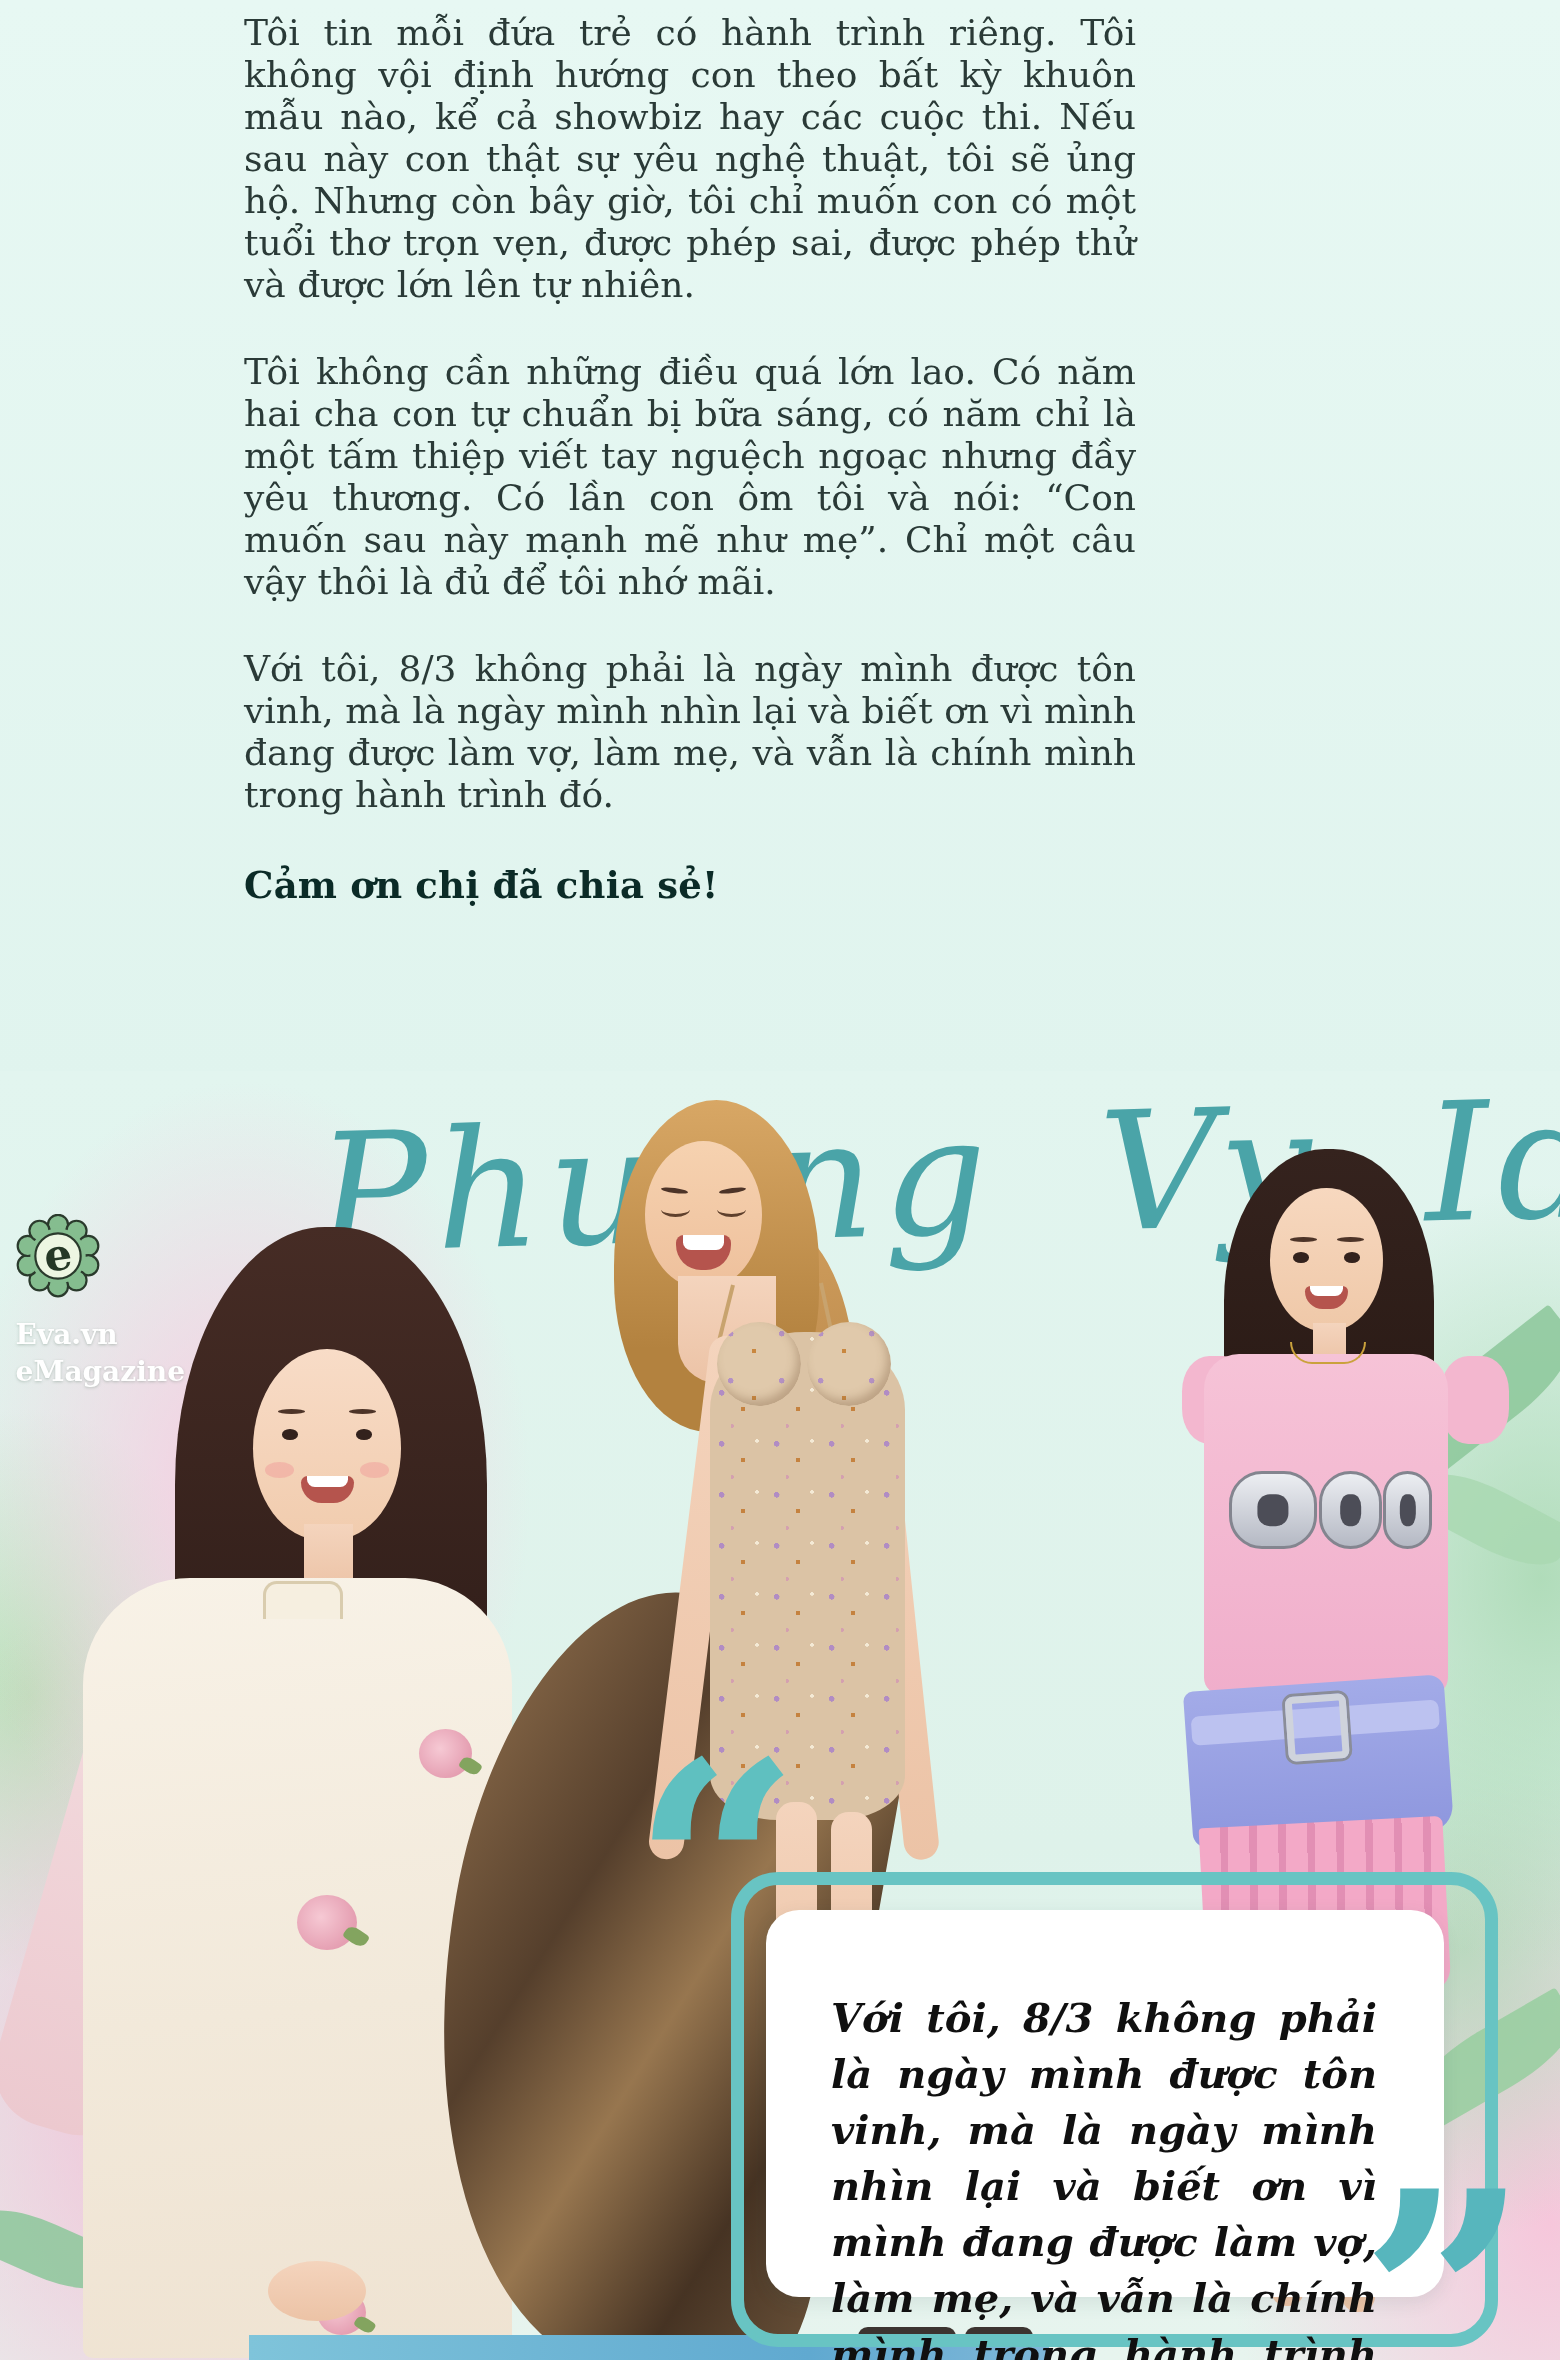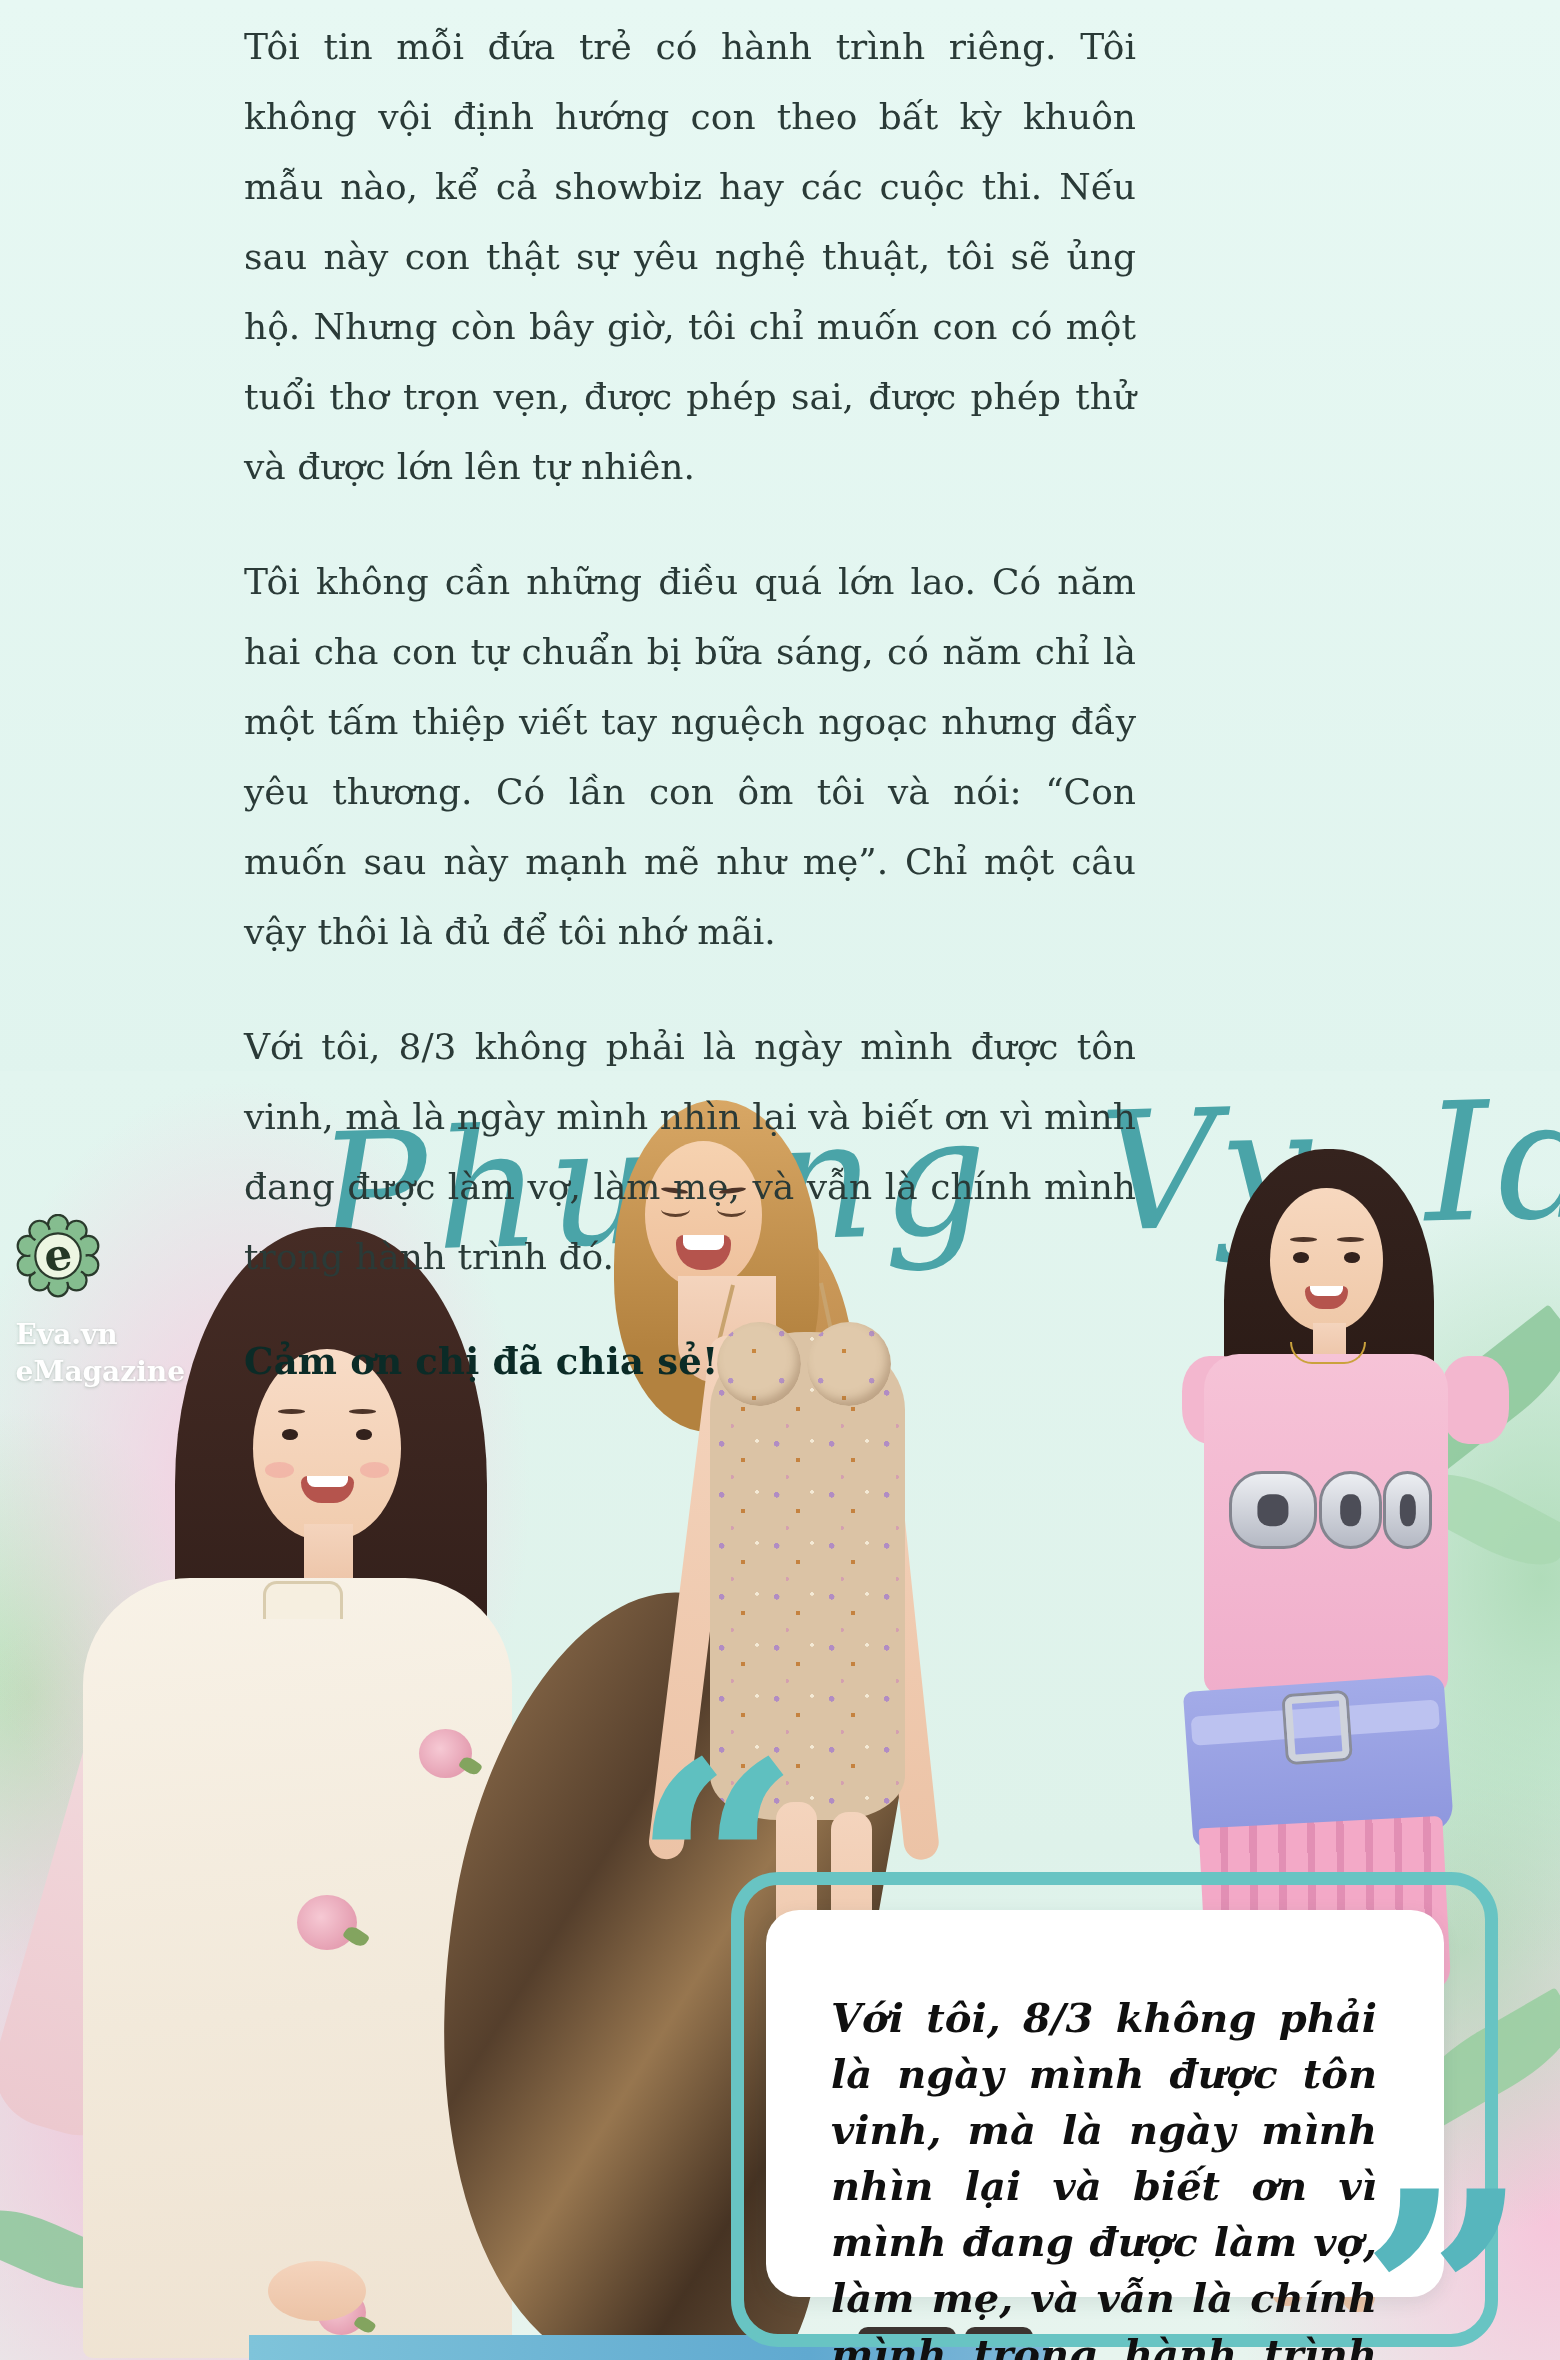--- a/index.html
+++ b/index.html
@@ -4,21 +4,21 @@
 <style>
   html,body{margin:0;padding:0;background:#cfe3df;}
   .canvas{
     position:relative;width:1560px;height:2360px;margin:0 auto;
     background:linear-gradient(180deg,#e7f8f3 0%,#e0f4ee 46%,#ddf2ec 100%);
     overflow:hidden;
     font-family:"DejaVu Serif",serif;
   }
   
   .article{position:absolute;left:244px;top:11.7px;width:892px;z-index:5;}
-  .article p{margin:0 0 45px 0;font-size:36px;line-height:70px;text-align:justify;color:#2a3a37;}
+  .article p{margin:0 0 45px 0;font-size:36px;line-height:42px;text-align:justify;color:#2a3a37;}
   .article p.bold{font-weight:700;color:#0b2b27;font-size:37px;line-height:48px;letter-spacing:0.2px;}
   .article p.thanks{margin-bottom:12px;}
 
   
   .collage{
     position:absolute;left:0;top:1071px;width:1560px;height:1289px;overflow:hidden;
     background:
       radial-gradient(410px 585px at 244px 419px, rgba(247,203,224,.95), rgba(247,203,224,0) 70%),
       radial-gradient(507px 722px at 166px 1034px, rgba(244,186,213,.85), rgba(244,186,213,0) 72%),
       radial-gradient(293px 410px at 29px 624px, rgba(173,219,168,.75), rgba(173,219,168,0) 70%),

